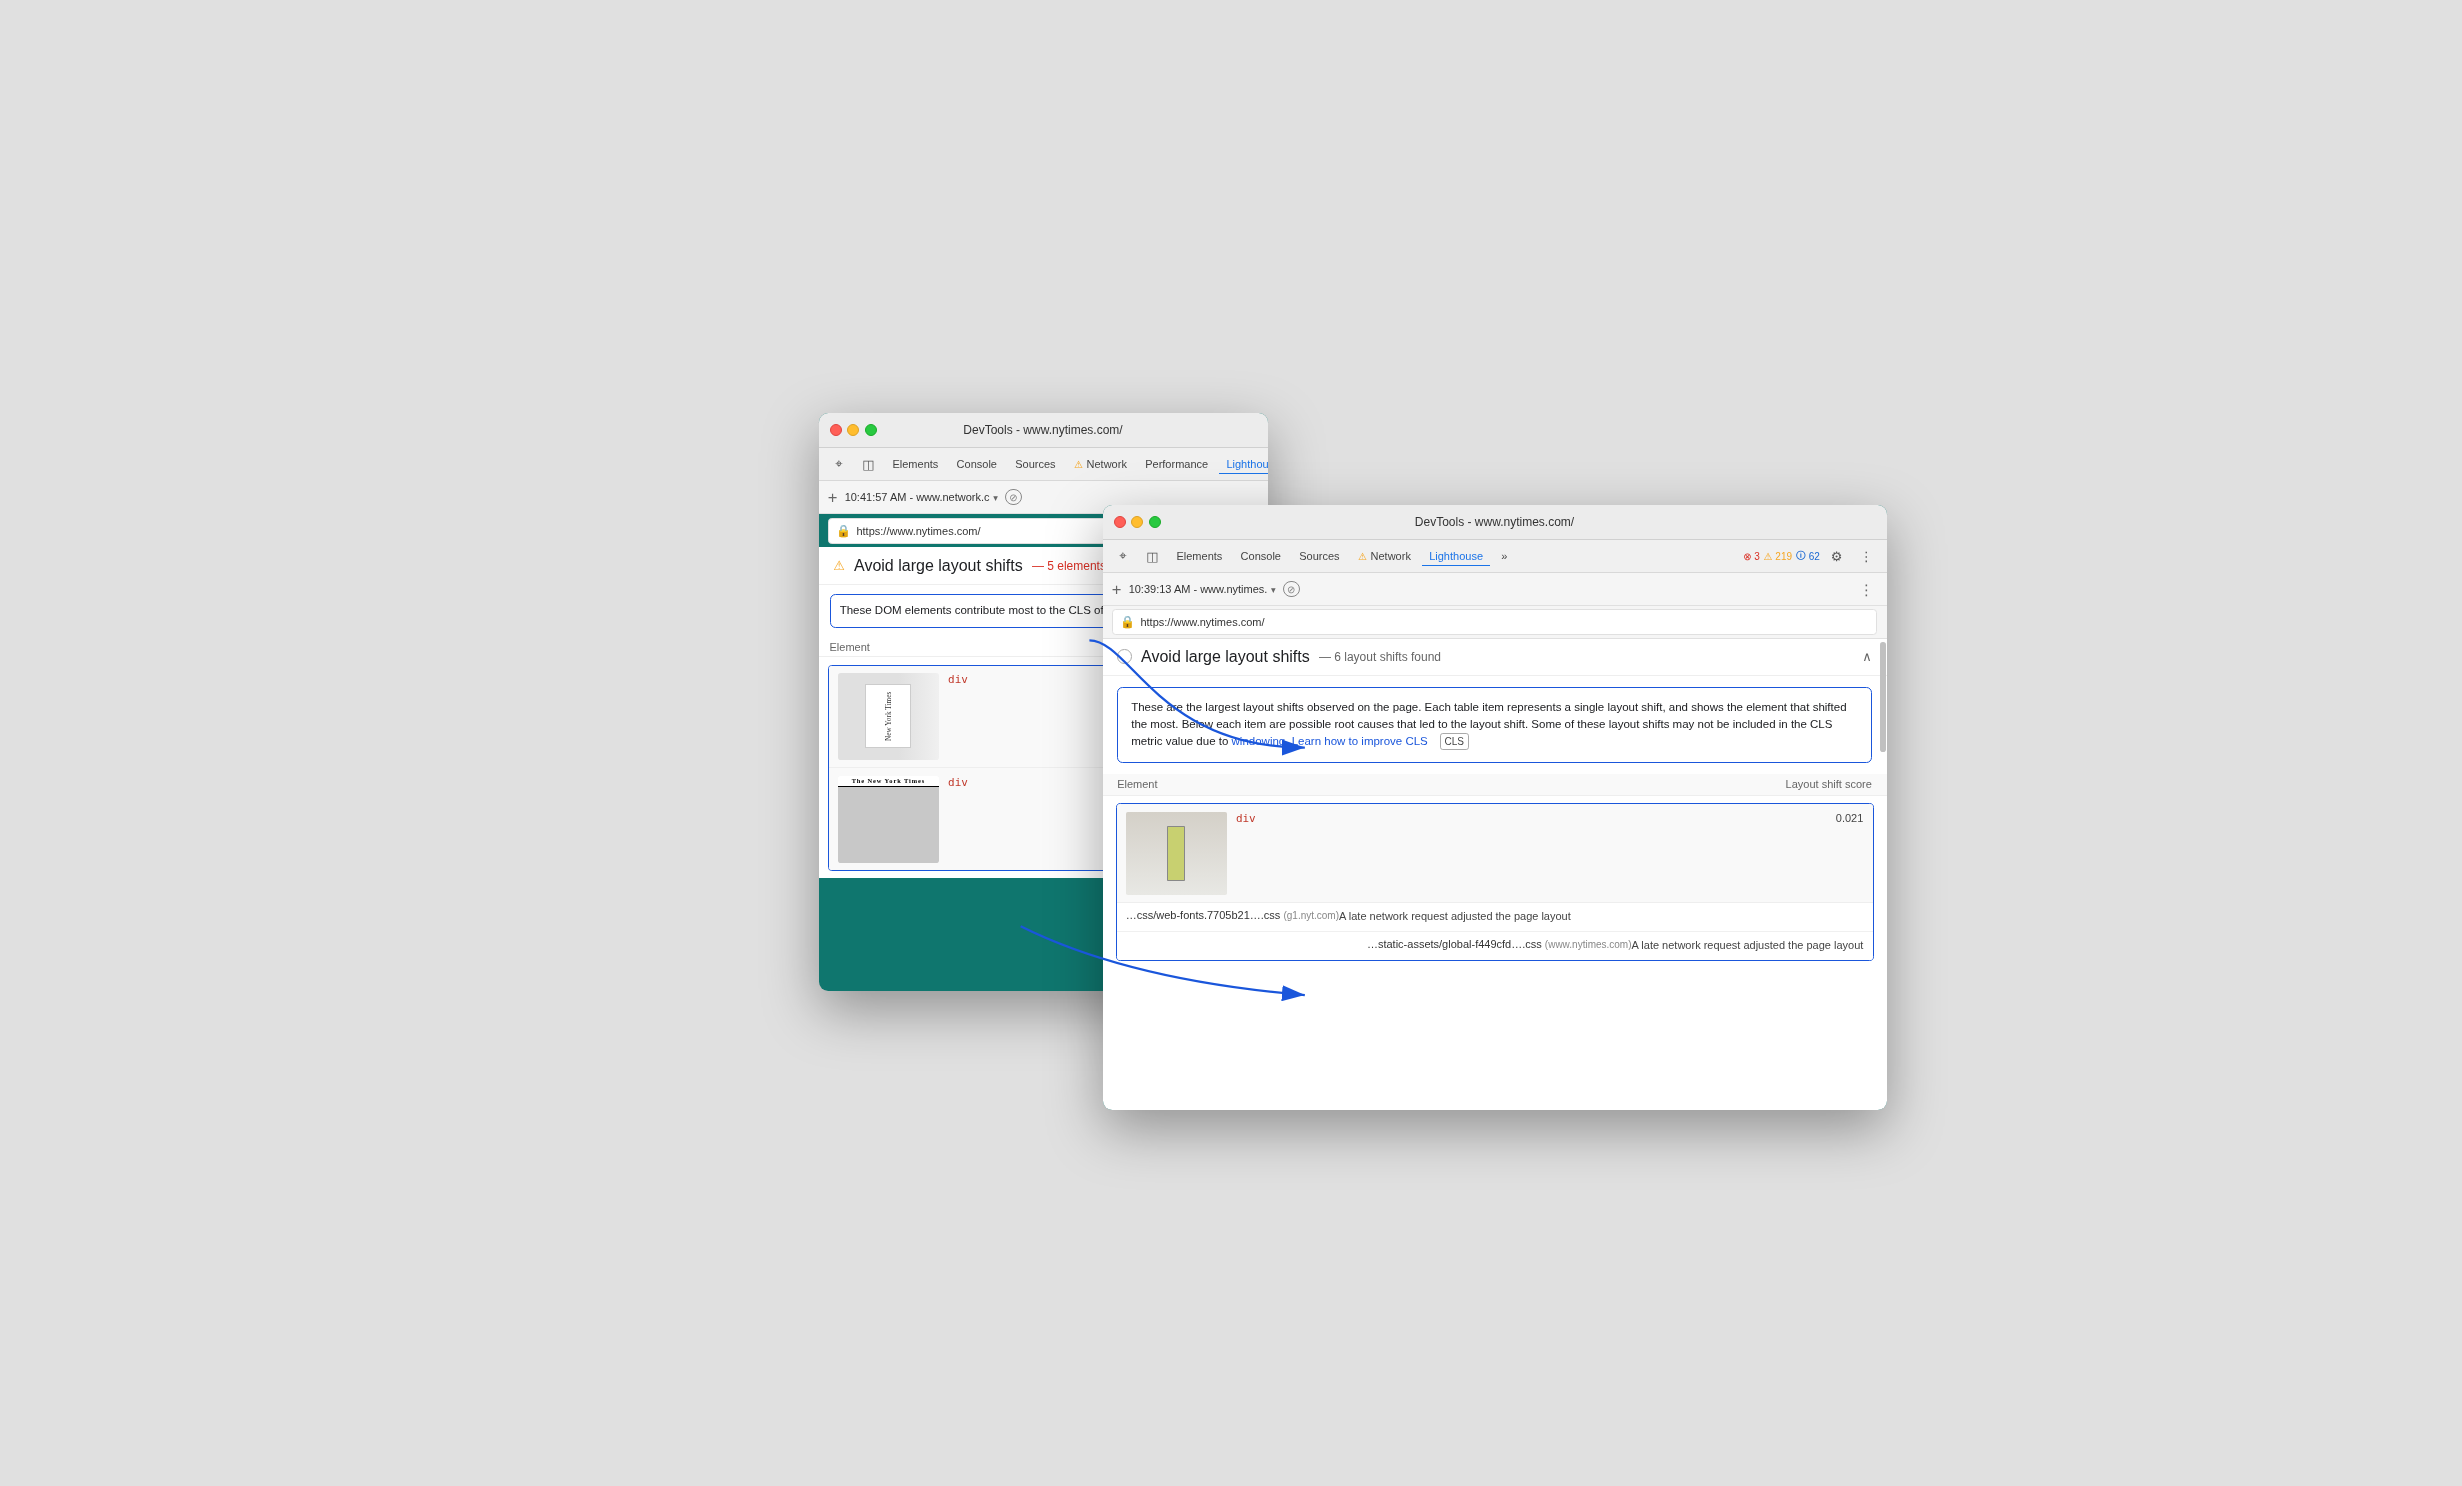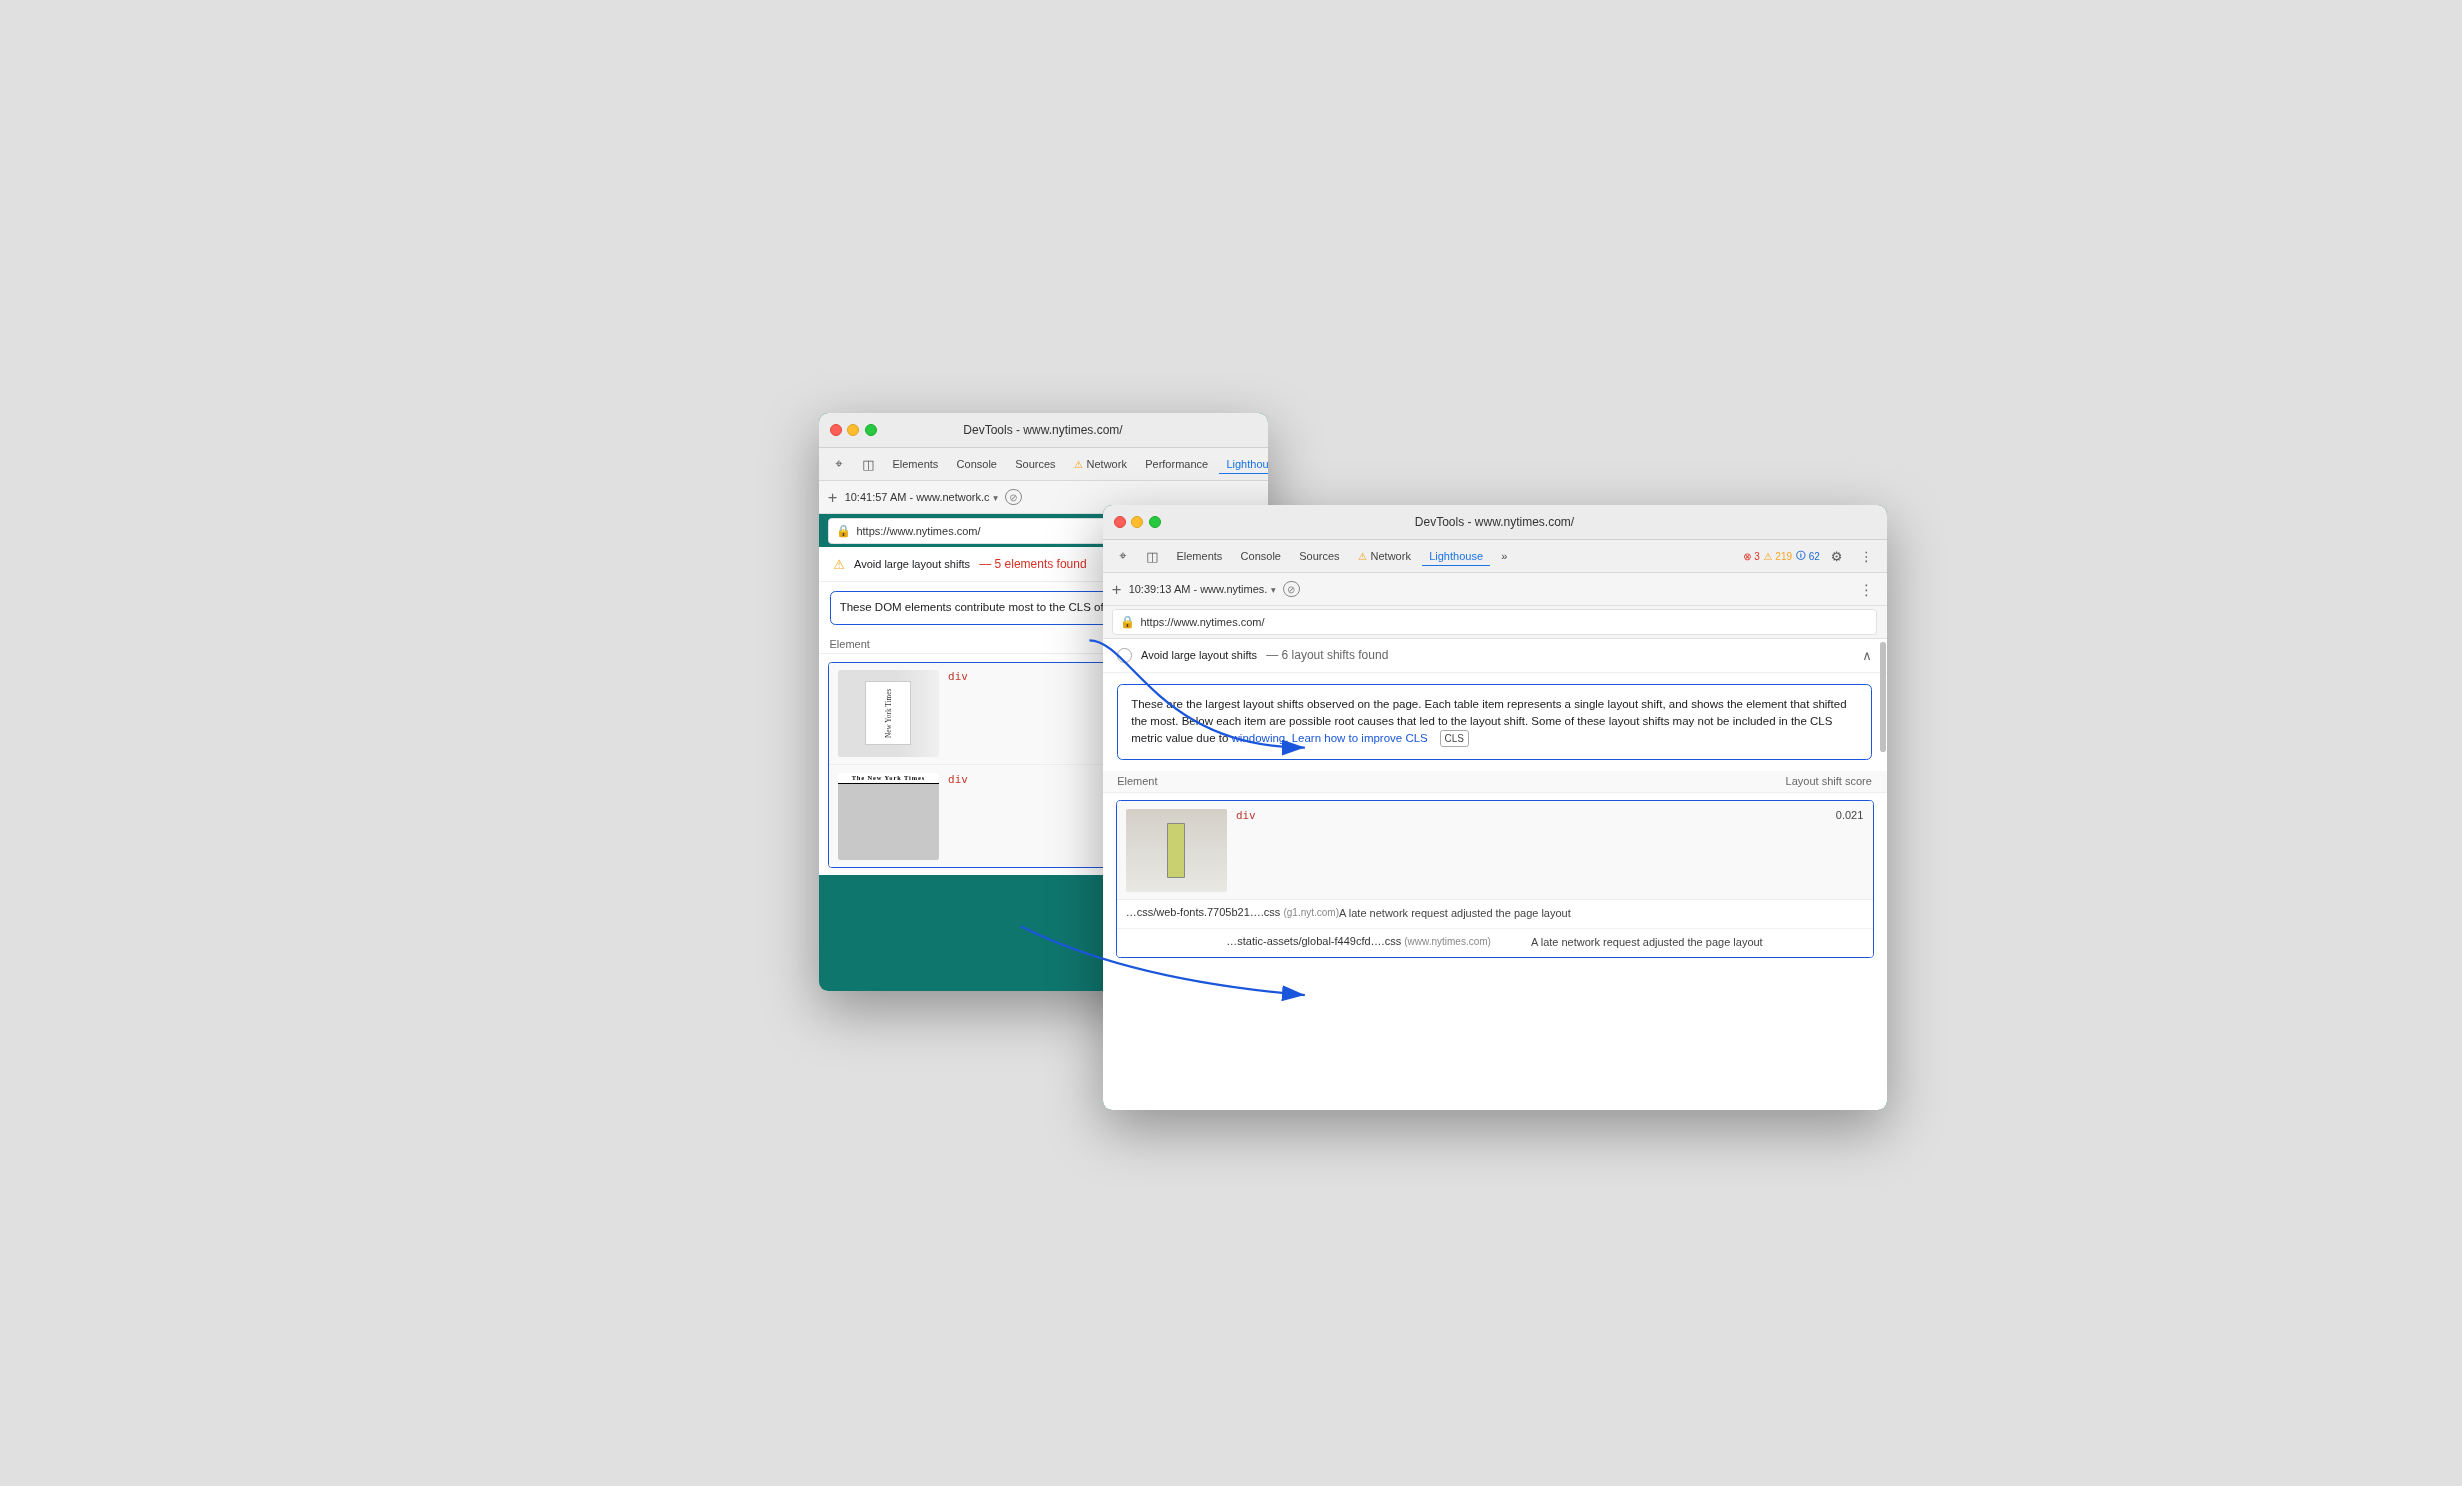--- a/index.html
+++ b/index.html
@@ -204,21 +204,21 @@
 
     .audit-icon-warn { color: #f5a623; font-size: 13px; }
     .audit-icon-circle {
       width: 14.7px; height: 14.7px;
       border-radius: 50%;
       border: 1.8px solid #aaa;
       display: inline-block;
     }
 
     .audit-title {
-      font-size: 11px;
+      font-size: 16px;
       color: #202124;
       font-weight: 500;
     }
 
     .audit-count {
       font-size: 12px;
       color: #d93025;
     }
 
     .audit-count-gray {
@@ -575,21 +575,21 @@
 
 
           <div style="display:flex; justify-content:flex-start; padding:6.4px 9.2px; border-bottom:0.9px solid #f0f0f0; background:#fff;">
             <span style="font-size:11px; color:#333;">
               <span>…css/web-fonts.7705b21….css</span>
               <span style="font-size:10px; color:#888;">(g1.nyt.com)</span>
             </span>
             <span style="font-size:11px; color:#444; max-width:238px; text-align:right; line-height:1.4;">A late network request adjusted the page layout</span>
           </div>
 
-          <div style="display:flex; justify-content:center; padding:6.4px 9.2px; background:#fff;gap:40px;">
+          <div style="display:flex; justify-content:flex-end; padding:6.4px 9.2px; background:#fff;">
             <span style="font-size:11px; color:#333;">
               <span>…static-assets/global-f449cfd….css</span>
               <span style="font-size:10px; color:#888;">(www.nytimes.com)</span>
             </span>
             <span style="font-size:11px; color:#444; max-width:238px; text-align:right; line-height:1.4;">A late network request adjusted the page layout</span>
           </div>
 
         </div>
 
         <div class="scrollbar-track">

